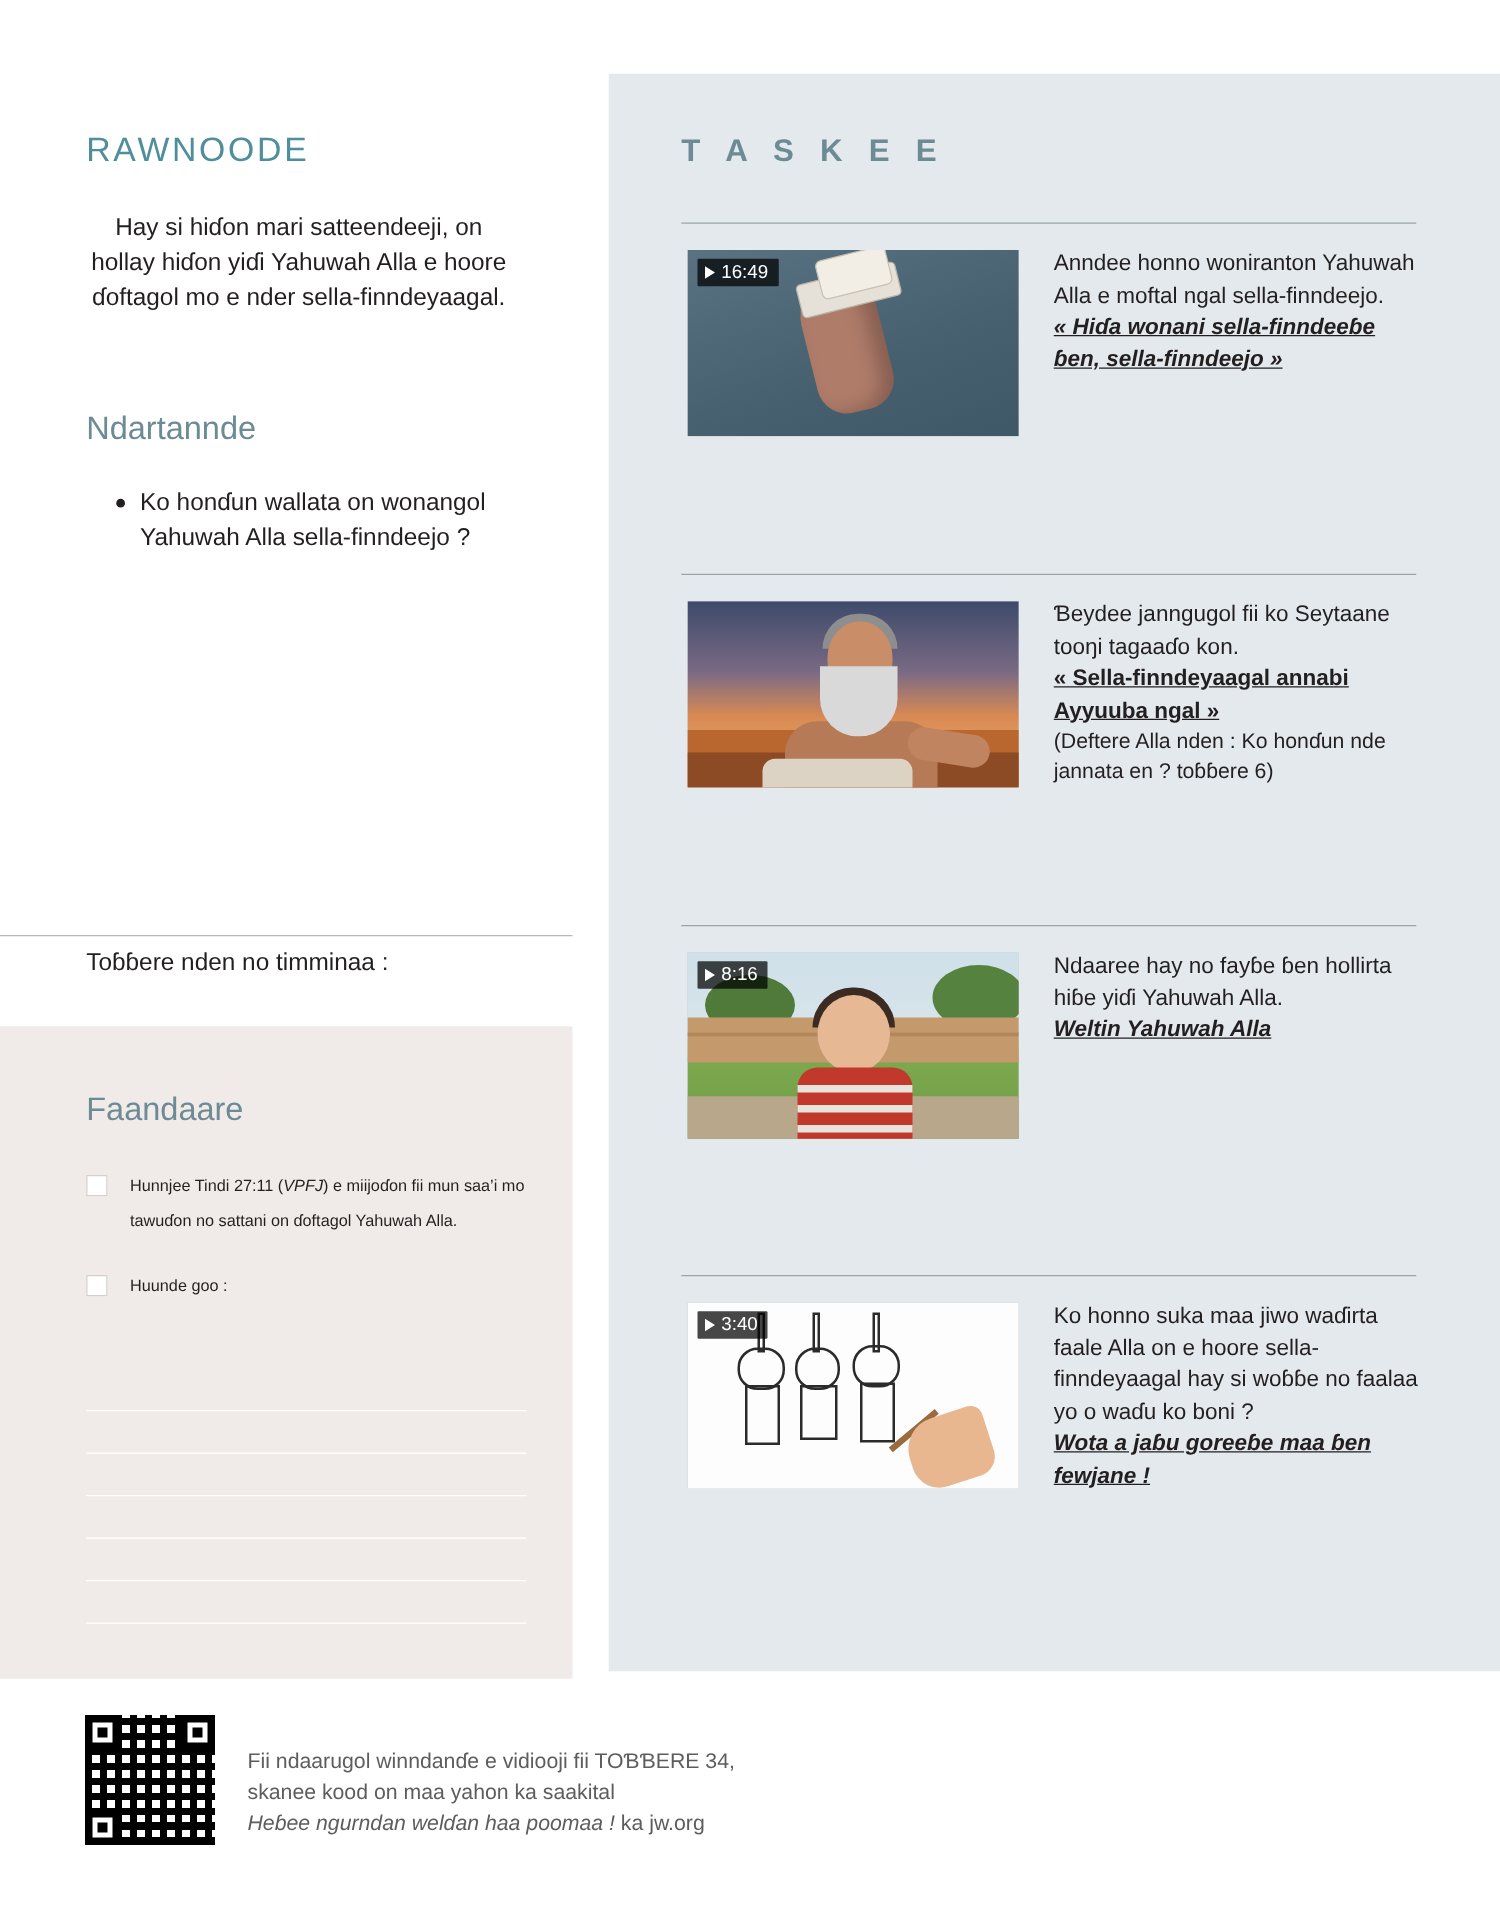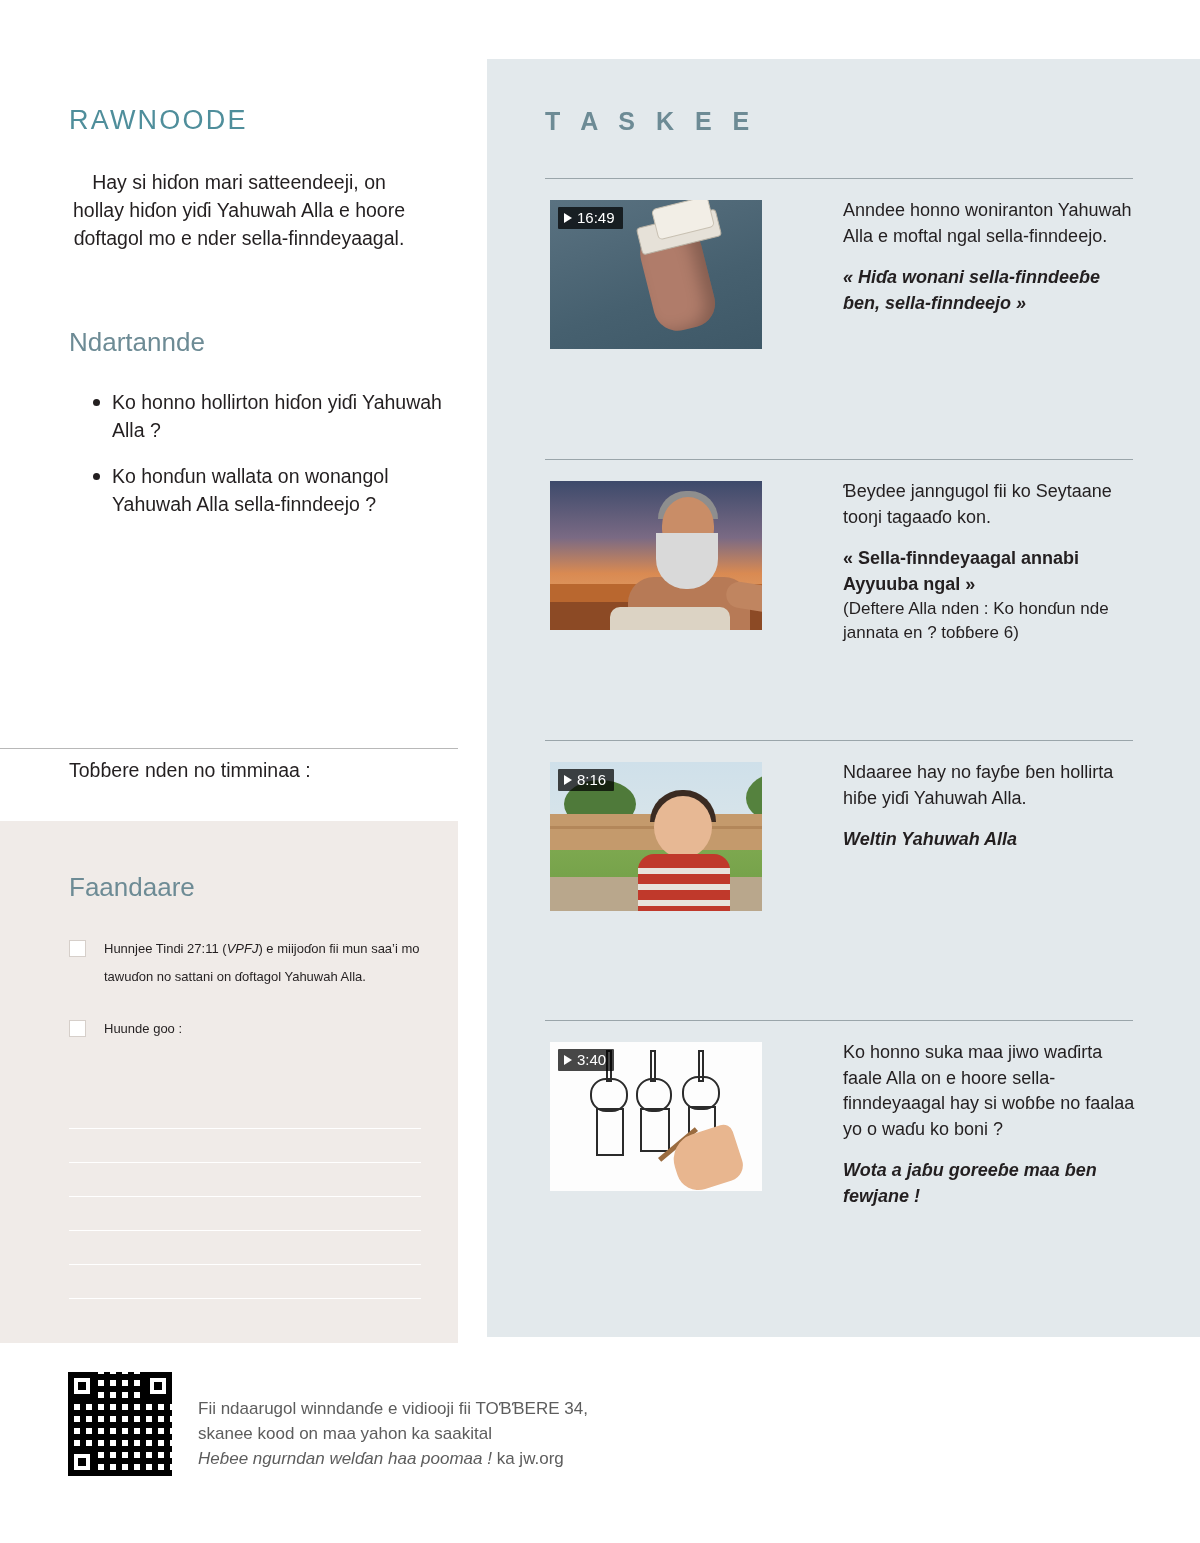--- a/index.html
+++ b/index.html
@@ -182,37 +182,37 @@
     left: 0;
     top: 0;
     width: 588px;
     height: 1px;
     background: #9aa5aa;
   }
   .thumb {
     position: absolute;
     left: 5px;
     top: 22px;
-    width: 212px;
+    width: 265px;
     height: 149px;
     overflow: hidden;
     background: #c9c9c9;
   }
   .row-text {
     position: absolute;
     left: 298px;
     top: 20px;
     width: 292px;
     font-size: 18px;
     line-height: 25.5px;
   }
   .row-text .bi { font-weight: bold; font-style: italic; }
   .row-text .b { font-weight: bold; }
   .row-text p { margin: 0 0 0 0; }
-  .row-text .gap { margin-top: 16px; }
+  .row-text .gap { margin-top: 0; text-decoration: underline; }
   .small-note { font-size: 17px; line-height: 24px; }
 
   .duration {
     position: absolute;
     left: 8px;
     top: 7px;
     height: 22px;
     background: rgba(0,0,0,0.72);
     color: #fff;
     font-size: 15px;
@@ -334,21 +334,20 @@
 
 <div class="right-panel"></div>
 
 <div class="left-col">
   <div class="rawnoode-title">RAWNOODE</div>
   <div class="intro-text">Hay si hiɗon mari satteendeeji, on hollay hiɗon yiɗi Yahuwah Alla e hoore ɗoftagol mo e nder sella-finndeyaagal.</div>
 
   <div class="ndartannde-title">Ndartannde</div>
 
   <ul class="bullets">
-    <li>Ko honno hollirton hiɗon yiɗi Yahuwah Alla ?</li>
     <li>Ko honɗun wallata on wonangol Yahuwah Alla sella-finndeejo ?</li>
   </ul>
 
   <div class="divider-left"></div>
   <div class="tobbere-line">Toɓɓere nden no timminaa :</div>
 
   <div class="faandaare-box"></div>
   <div class="faandaare-title">Faandaare</div>
 
   <div class="check-list">

